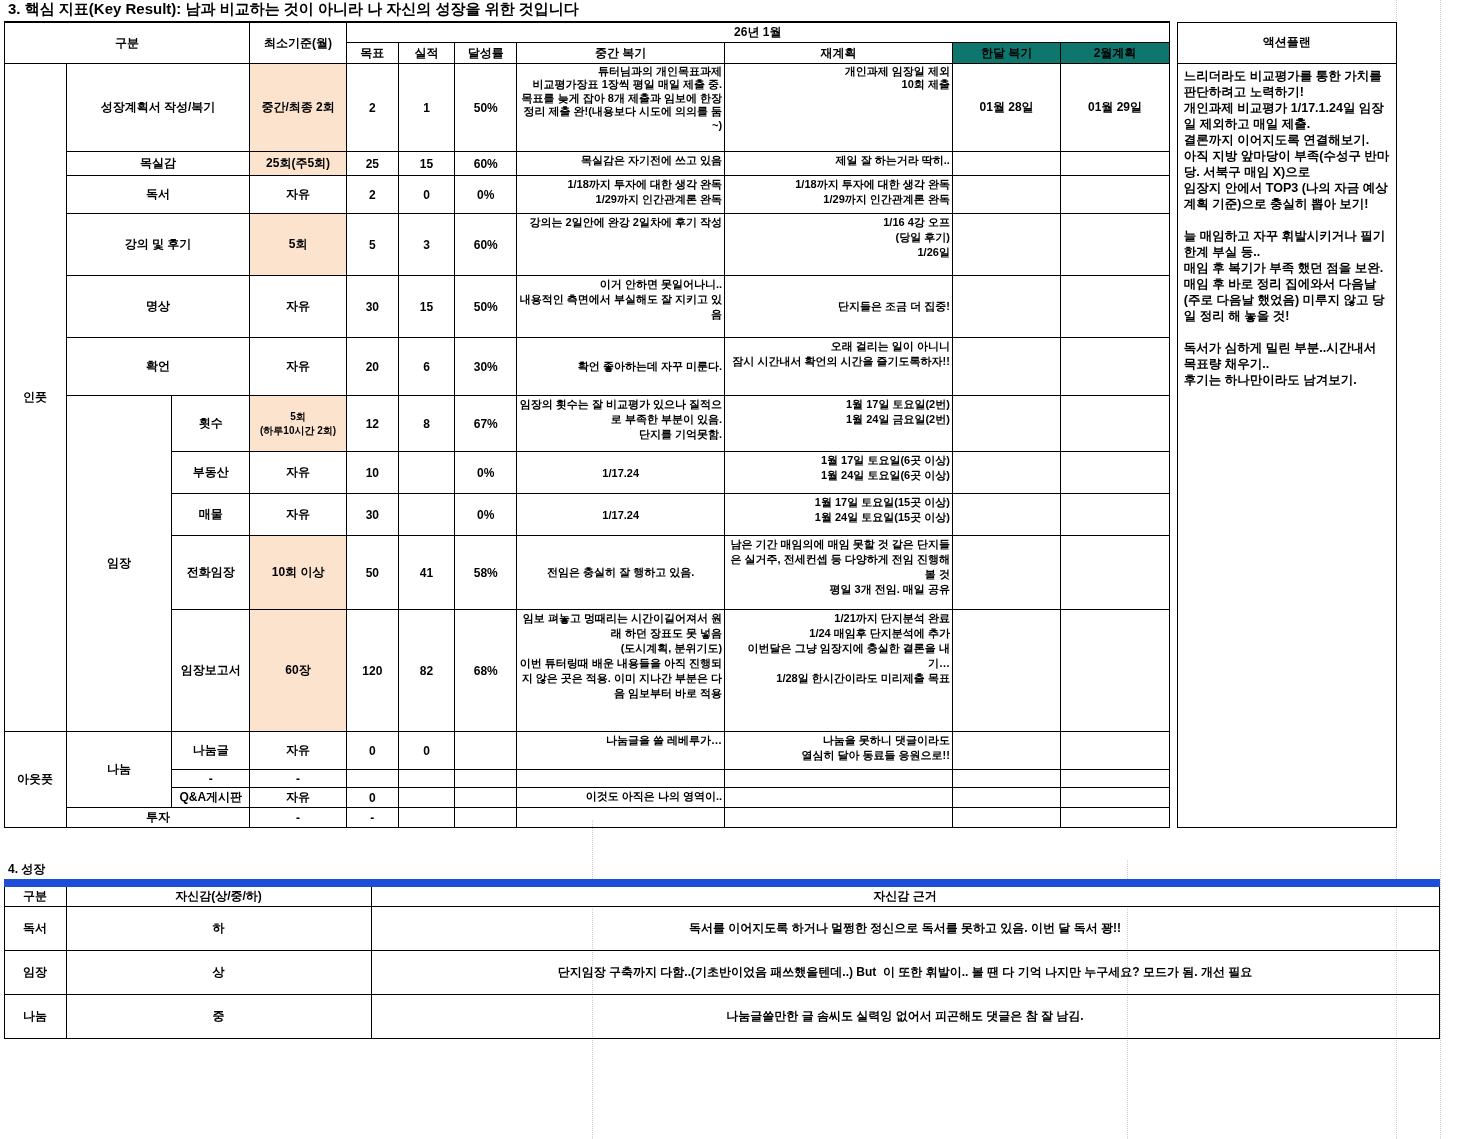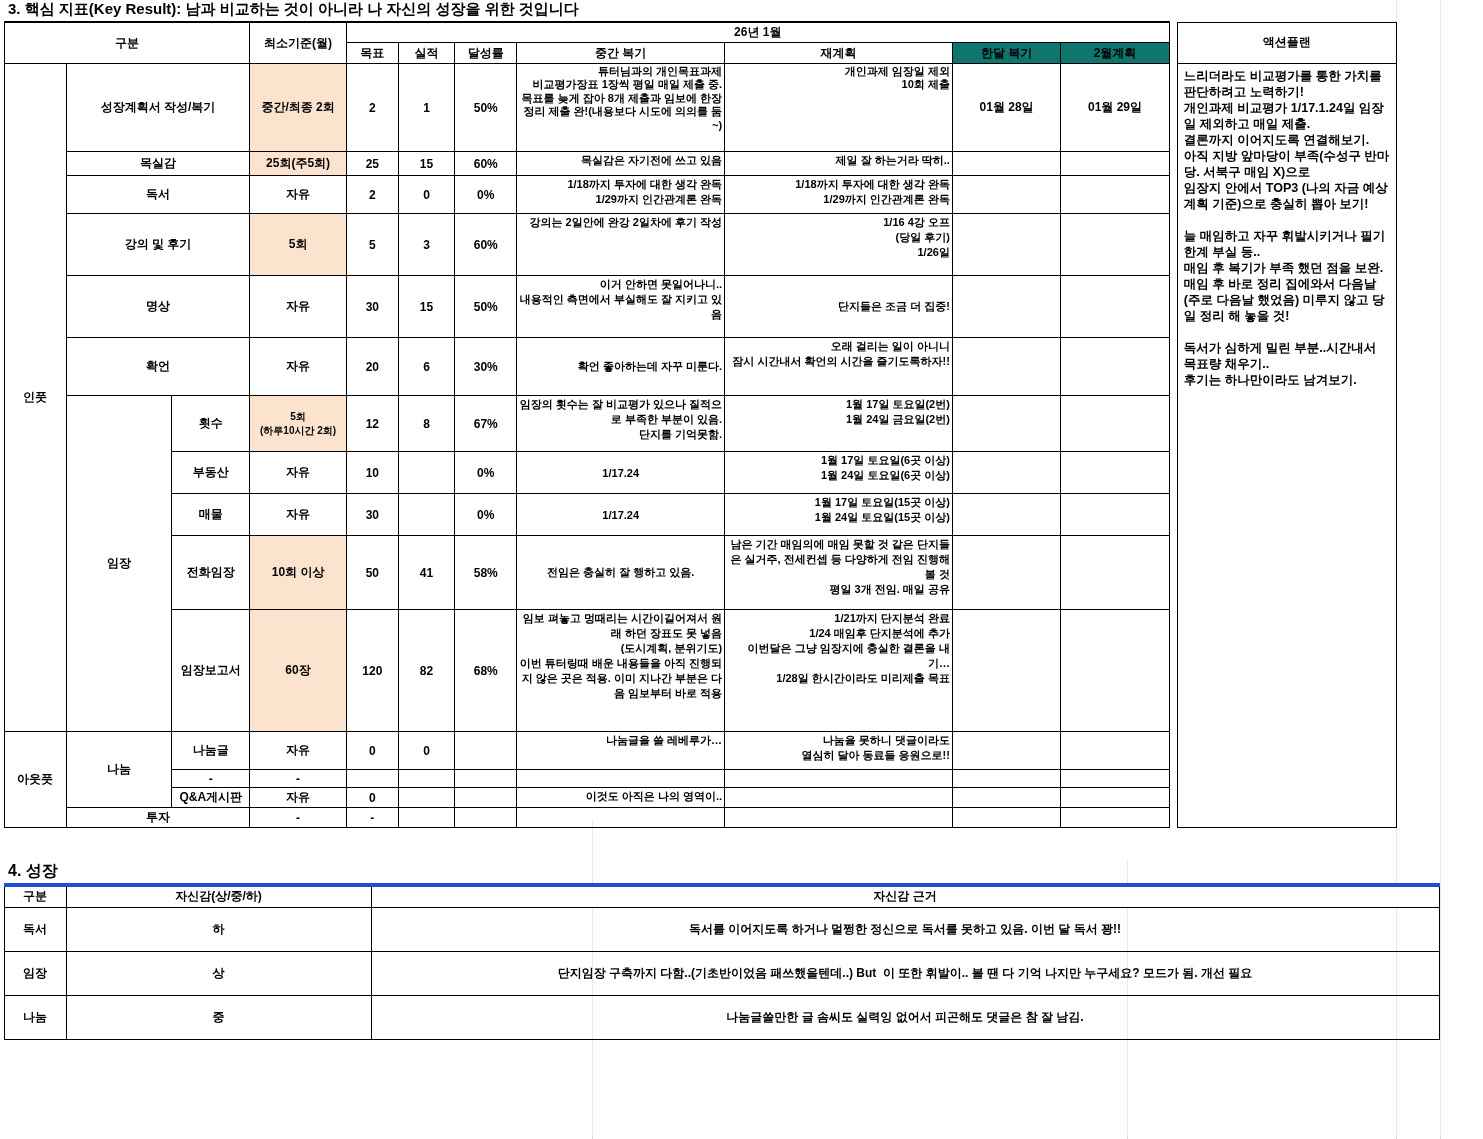--- a/index.html
+++ b/index.html
@@ -28,21 +28,21 @@
   .hdr{background:#ffffff;text-align:center;font-weight:bold;}
   .peach{background:#fbe3ce;}
   .pink{background:#0f766e;}
 
   .small{font-size:11px;}
   .tiny{font-size:10px;}
 
   
   .gridline{position:absolute;top:0;bottom:0;width:0;border-left:1px dotted #cfcfcf;}
 
-  .sec2title{font-size:16px;font-weight:bold;border:none;border-bottom:4px solid #1d4ed8;padding:0 0 1px 4px;}
+  .sec2title{font-size:12px;font-weight:bold;border:none;border-bottom:8px solid #1d4ed8;padding:0 0 1px 4px;}
 
   .bigcell{line-height:1.22;}
   .act{font-size:12.5px;line-height:1.28;text-align:left;font-weight:bold;padding:4px 6px;}
   .wrap{white-space:pre-wrap;}
 </style>
 </head>
 <body>
 
 <div class="sheet">
 

